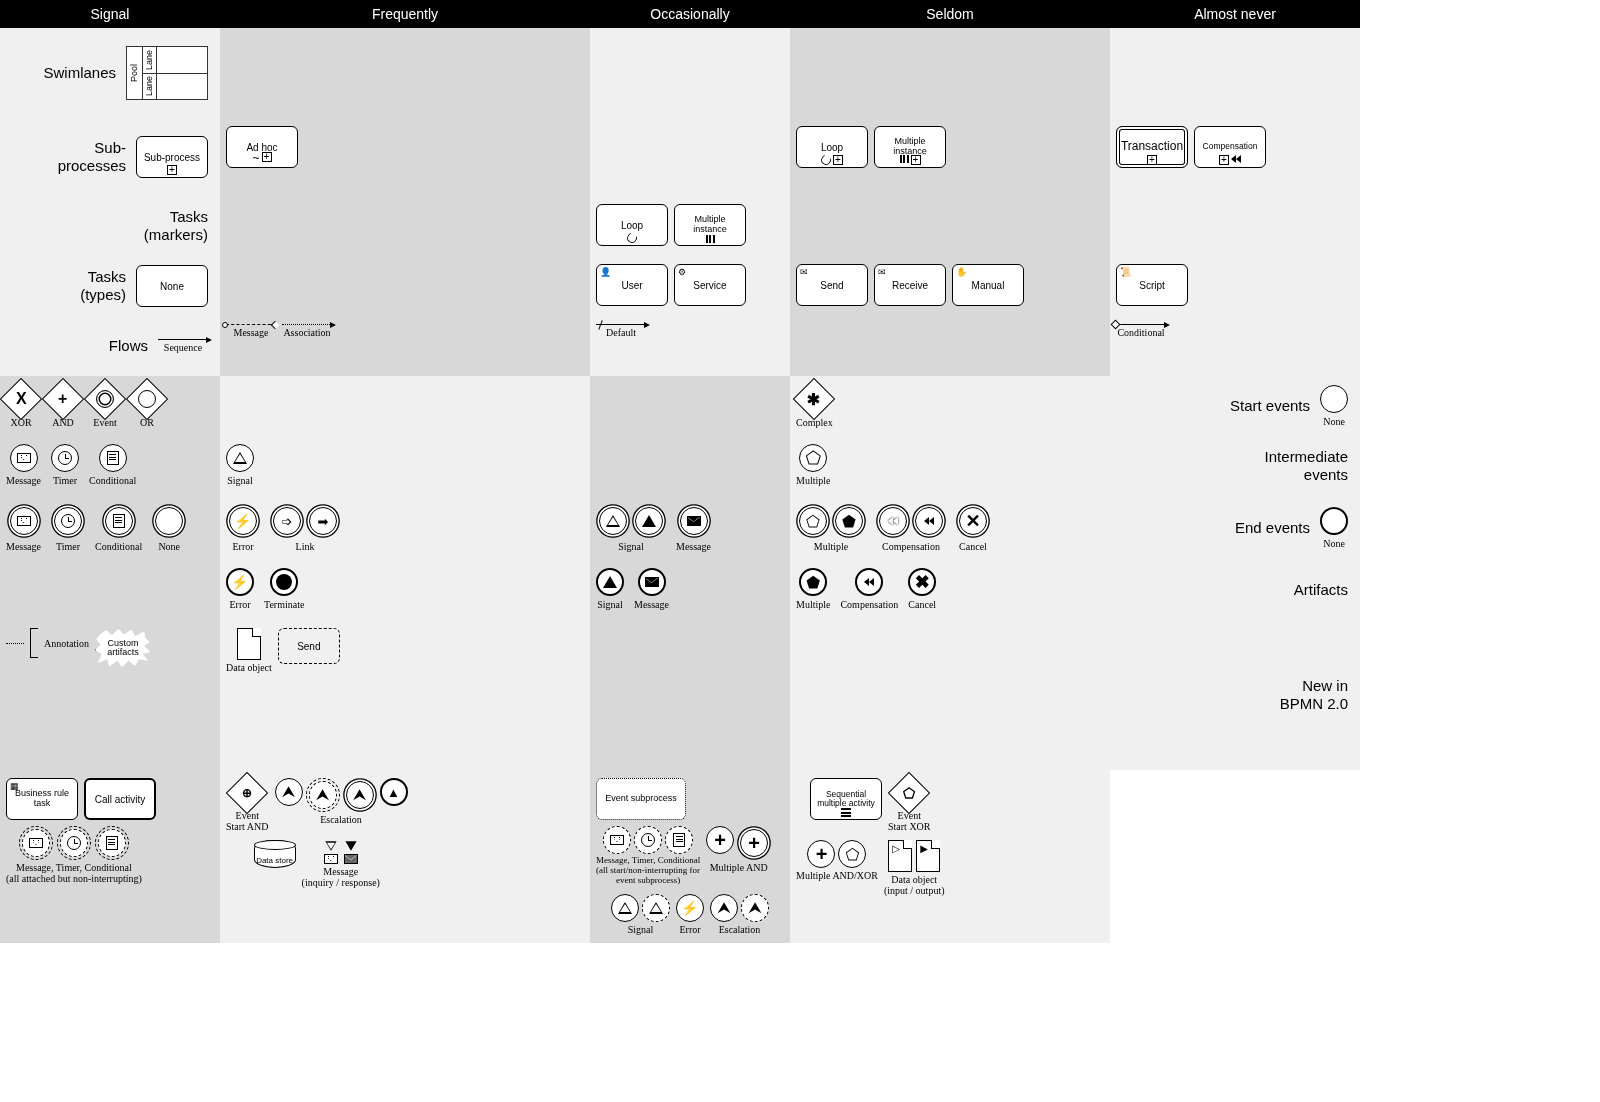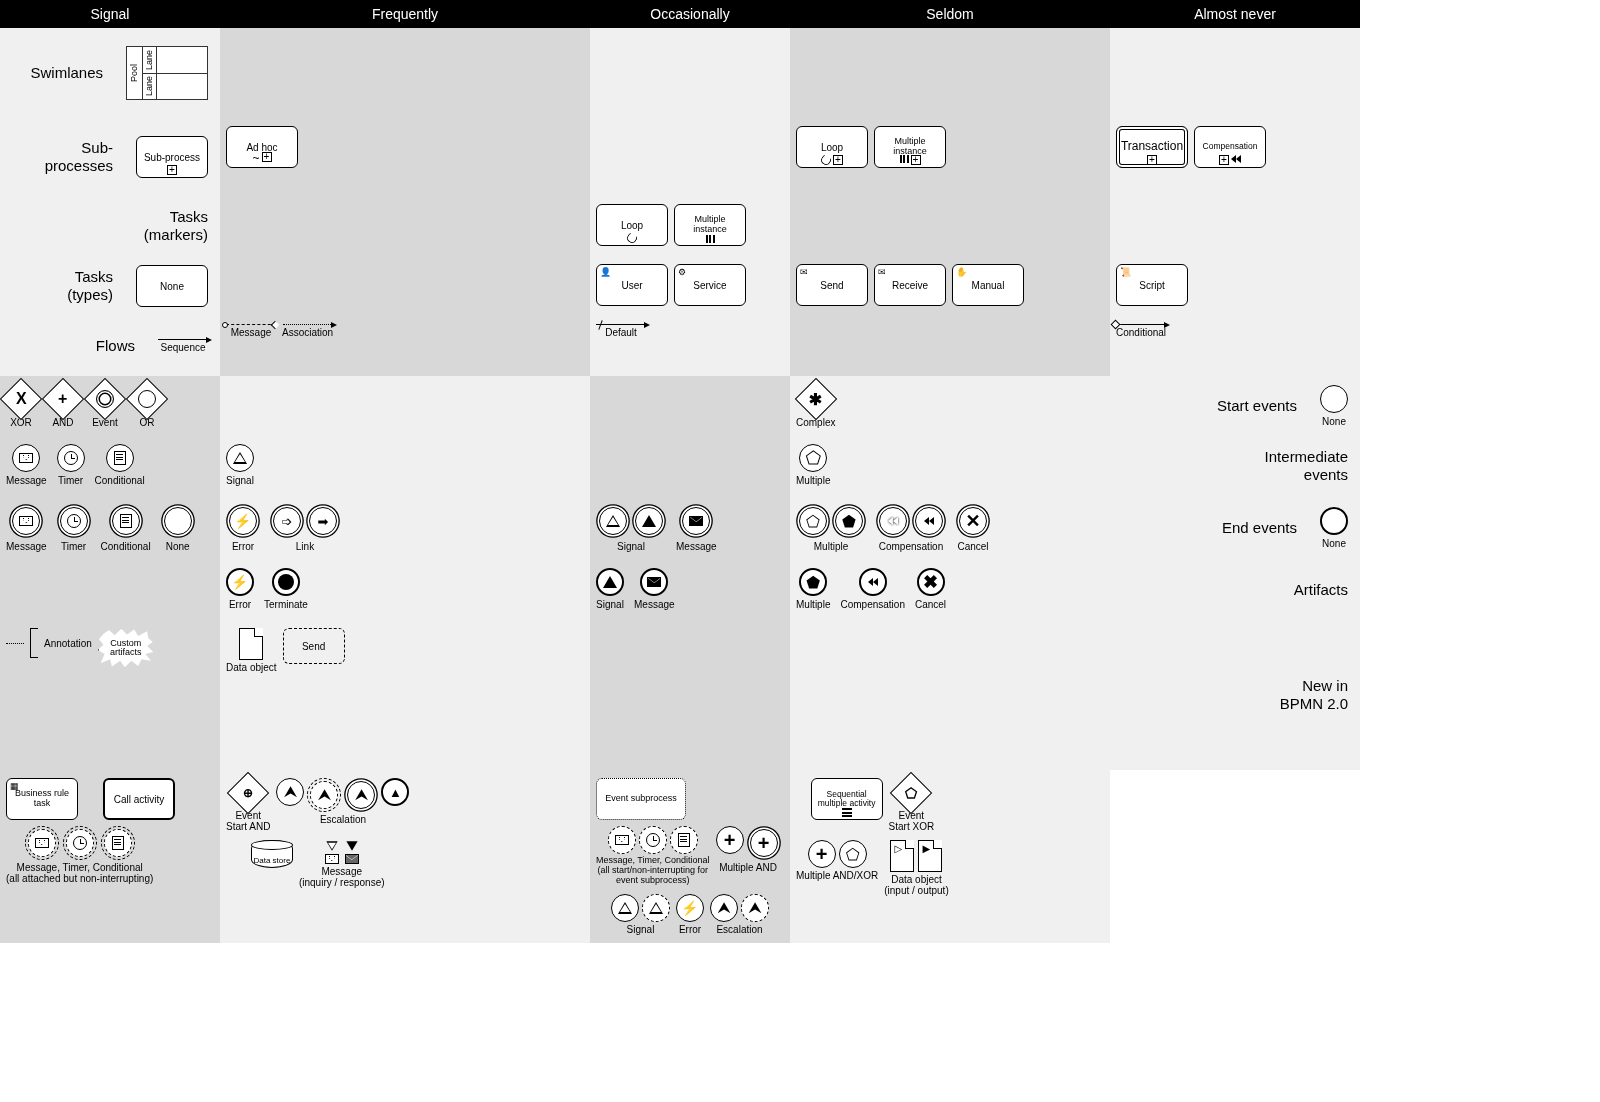--- a/index.html
+++ b/index.html
@@ -1,37 +1,37 @@
 <!DOCTYPE html>
 <html><head>
 <meta charset="utf-8">
 <style>
   * { box-sizing: border-box; }
   body { margin: 0; font-family: Arial, Helvetica, sans-serif; font-size: 11px; background: #fff; color: #000; }
   .grid { display: grid; grid-template-columns: 220px 370px 200px 320px 250px; width: 1360px; }
   .header { background: #000; color: #fff; text-align: center; padding: 6px 4px; font-size: 14px; font-weight: 400; }
-  .row-label { background: #f0f0f0; display: flex; align-items: center; justify-content: flex-end; padding-right: 12px; font-size: 15px; text-align: right; line-height: 1.2; gap: 13px; }
+  .row-label { background: #f0f0f0; display: flex; align-items: center; justify-content: flex-end; padding-right: 12px; font-size: 15px; text-align: right; line-height: 1.2; }
   .cell { padding: 8px 6px; display: flex; align-items: flex-start; justify-content: flex-start; flex-wrap: wrap; gap: 6px; min-height: 60px; }
   .cell.dark { background: #d8d8d8; }
   .cell.light { background: #f0f0f0; }
   .item-h { display: flex; flex-direction: row; align-items: center; gap: 6px; }
-  .lbl { font-size: 10px; text-align: center; line-height: 1.1; }
+  .lbl { font-size: 10px; text-align: center; line-height: 1.1; font-family: Liberation Serif, serif; }
 
   
   .pool { border: 1px solid #333; width: 82px; height: 54px; display: flex; background: #fff; }
   .pool-title { width: 16px; border-right: 1px solid #333; display: flex; align-items: center; justify-content: center; }
   .rot { writing-mode: vertical-rl; transform: rotate(180deg); font-size: 9px; }
   .lanes { flex: 1; display: flex; flex-direction: column; }
   .lane { flex: 1; display: flex; border-bottom: 1px solid #333; }
   .lane:last-child { border-bottom: none; }
   .lane-title { width: 14px; border-right: 1px solid #333; display: flex; align-items: center; justify-content: center; }
 
   
   .task { border: 1px solid #000; border-radius: 6px; background: #fff; width: 72px; height: 42px; position: relative; display: flex; align-items: center; justify-content: center; font-size: 10px; text-align: center; line-height: 1.1; padding: 2px; }
-  .task.bold { border-width: 2.5px; margin-left: 19px; }
+  .task.bold { border-width: 2.5px; }
   .marker-row { position: absolute; bottom: 2px; left: 0; right: 0; display: flex; justify-content: center; gap: 2px; }
   .plusbox { width: 10px; height: 10px; border: 1px solid #000; font-size: 10px; line-height: 8px; text-align: center; }
   .tilde { font-size: 12px; }
   .loop-marker { width: 10px; height: 10px; border: 1.2px solid #000; border-radius: 50%; border-top-color: transparent; transform: rotate(30deg); position: relative; }
   .bars { display: flex; gap: 1.5px; }
   .bars span { width: 2px; height: 8px; background: #000; }
   .hbars { display: flex; flex-direction: column; gap: 1.5px; }
   .hbars span { height: 2px; width: 10px; background: #000; }
   .corner-icon { position: absolute; top: 3px; left: 3px; font-size: 9px; line-height: 1; }
   .transaction { box-shadow: inset 0 0 0 2px #fff, inset 0 0 0 3px #000; }

